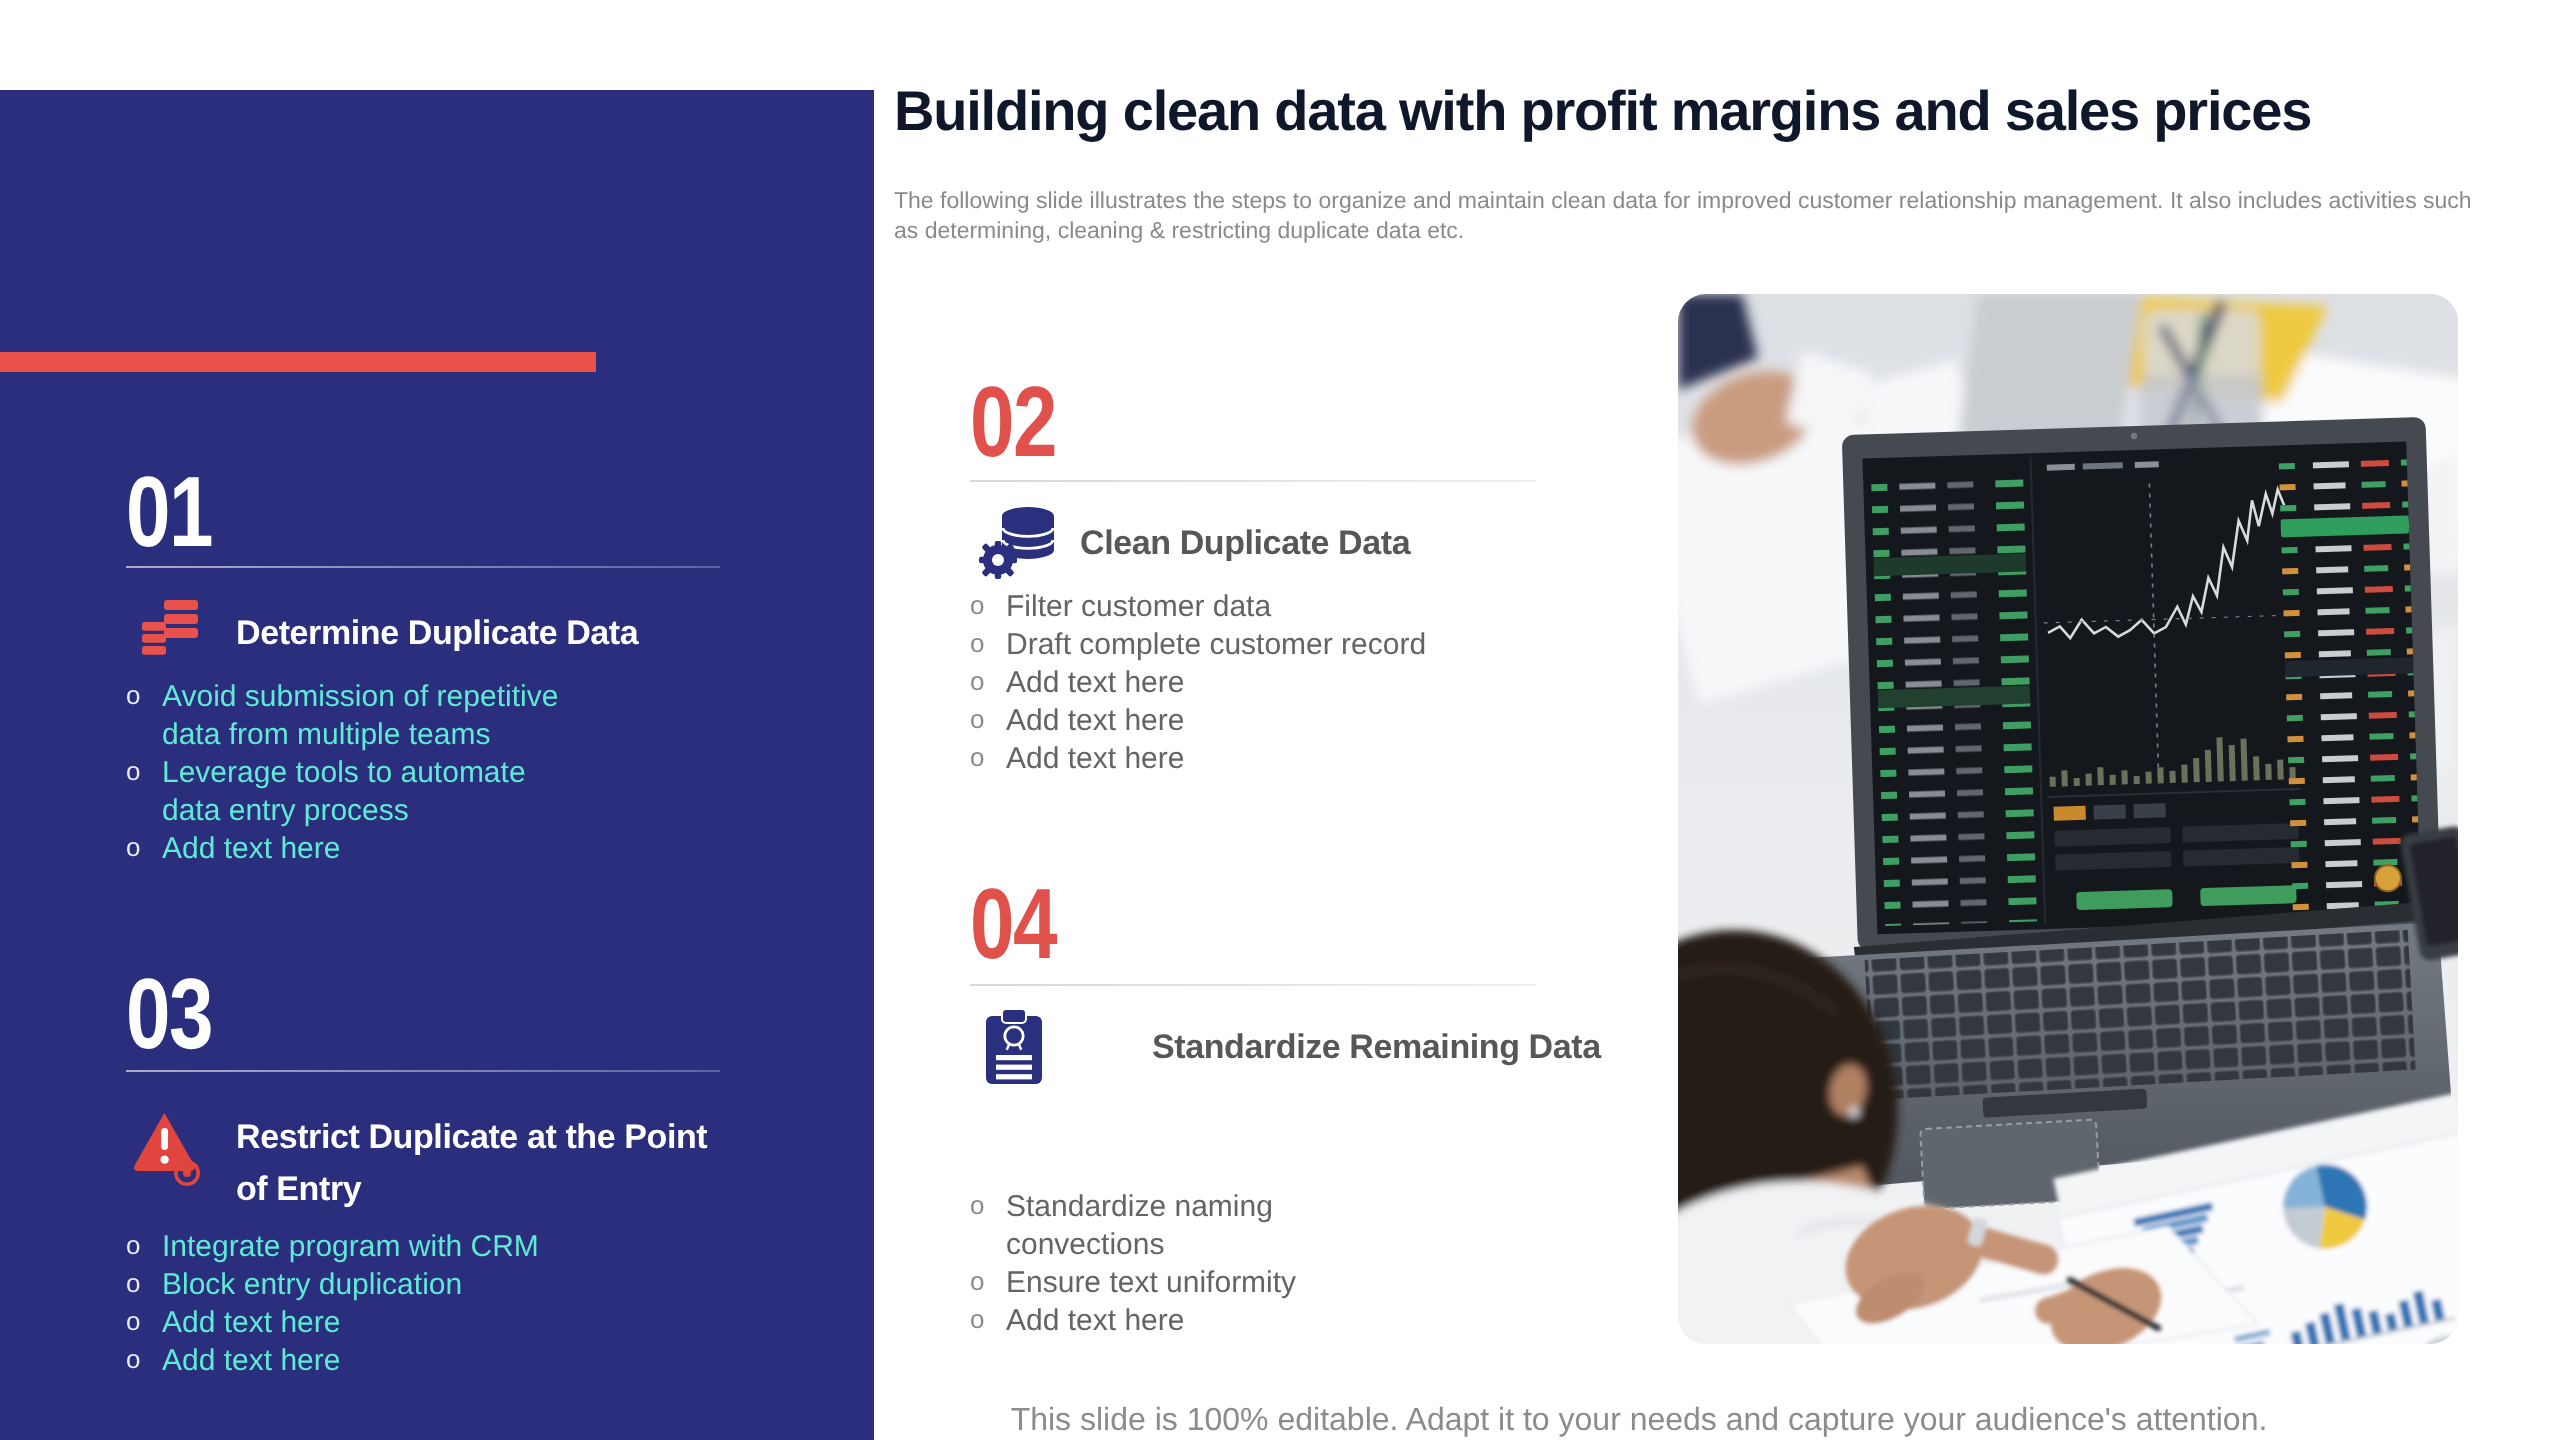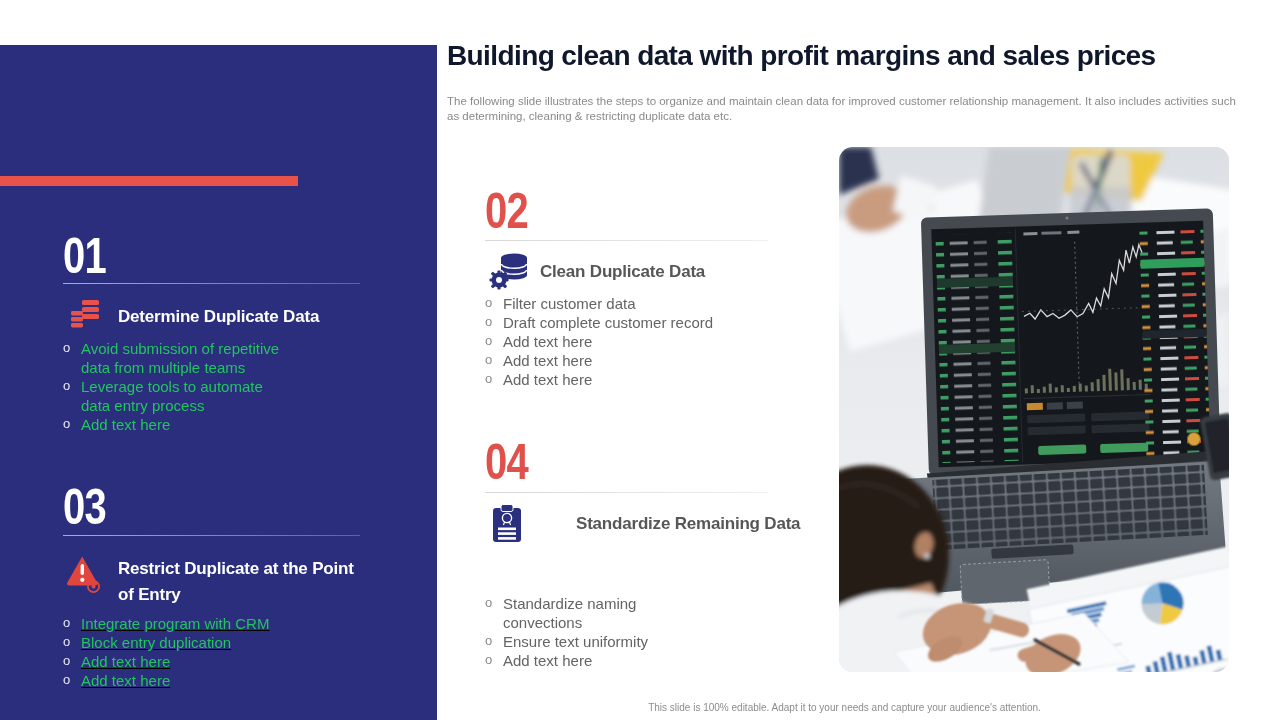--- a/index.html
+++ b/index.html
@@ -18,33 +18,33 @@
   .num.red { color:#E0514B; }
   .divider { position:absolute; height:1px; }
   .divider.on-navy { background:linear-gradient(to right, rgba(255,255,255,.6), rgba(255,255,255,.25)); }
   .divider.on-white { background:linear-gradient(to right, #D7D7D7, #EFEFEF); }
   .step-title { position:absolute; font-size:17px; font-weight:bold; line-height:26px; letter-spacing:-.2px; }
   .step-title.white { color:#FFFFFF; }
   .step-title.gray { color:#575757; }
   .blist { position:absolute; list-style:none; font-size:15px; line-height:19px; }
   .blist li { position:relative; padding-left:19px; }
   .blist li::before { content:"o"; position:absolute; left:1px; top:-1px; font-size:13px; }
-  .blist.white li { color:#22c55e; }
+  .blist.white li { color:#5eead4; }
   .blist.white li::before { color:#E8EAF4; }
   .blist.gray li { color:#646464; }
   .blist.gray li::before { color:#8A8A8A; }
   .step-icon { position:absolute; }
 
   
   .main-title { position:absolute; left:447px; top:40px; width:790px;
                 font-size:28px; font-weight:bold; letter-spacing:-.6px; color:#0f172a; }
   .subtitle { position:absolute; left:447px; top:94px; width:800px;
               font-size:11.5px; line-height:14.5px; color:#8A8A8A; }
-  .footer-note { position:absolute; left:437px; top:702px; width:815px; text-align:center;
-                 font-size:10px; color:#8C8C8C; }
+  .footer-note { position:absolute; left:412px; top:702px; width:815px; text-align:center;
+                 font-size:16px; color:#8C8C8C; }
 
   
   .photo { position:absolute; left:839px; top:147px; width:390px; height:525px;
            border-radius:14px; overflow:hidden; background:#E4E6E9; }
 </style>
 </head>
 <body>
 
 <div class="slide">
 
@@ -77,21 +77,21 @@
     <span class="step-icon" style="left:64px; top:507px;">
       <svg width="40" height="42" viewBox="0 0 40 42">
         <path d="M18.2 4.5 L33 30.5 Q34.4 33.5 30.8 33.5 L5.6 33.5 Q2 33.5 3.4 30.5 Z" fill="#E0463E"></path>
         <rect x="16.6" y="12" width="3.4" height="11" rx="1.7" fill="#FFFFFF"></rect>
         <circle cx="18.3" cy="27.8" r="2.1" fill="#FFFFFF"></circle>
         <circle cx="29.5" cy="34.5" r="5.6" fill="none" stroke="#E0463E" stroke-width="1.8"></circle>
         <circle cx="29.5" cy="34.5" r="2" fill="#E0463E"></circle>
       </svg>
     </span>
     <div class="step-title white" style="left:118px; top:511px; width:240px;">Restrict Duplicate at the Point of Entry</div>
-    <ul class="blist white" style="left:62px; top:569px; width:300px;text-decoration:underline;">
+    <ul class="blist white" style="left:62px; top:569px; width:300px;">
       <li>Integrate program with CRM</li>
       <li>Block entry duplication</li>
       <li>Add text here</li>
       <li>Add text here</li>
     </ul>
   </aside>
 
   <h1 class="main-title">Building clean data with profit margins and sales prices</h1>
   <p class="subtitle">The following slide illustrates the steps to organize and maintain clean data for improved customer relationship management. It also includes activities such as determining, cleaning &amp; restricting duplicate data etc.</p>
 

